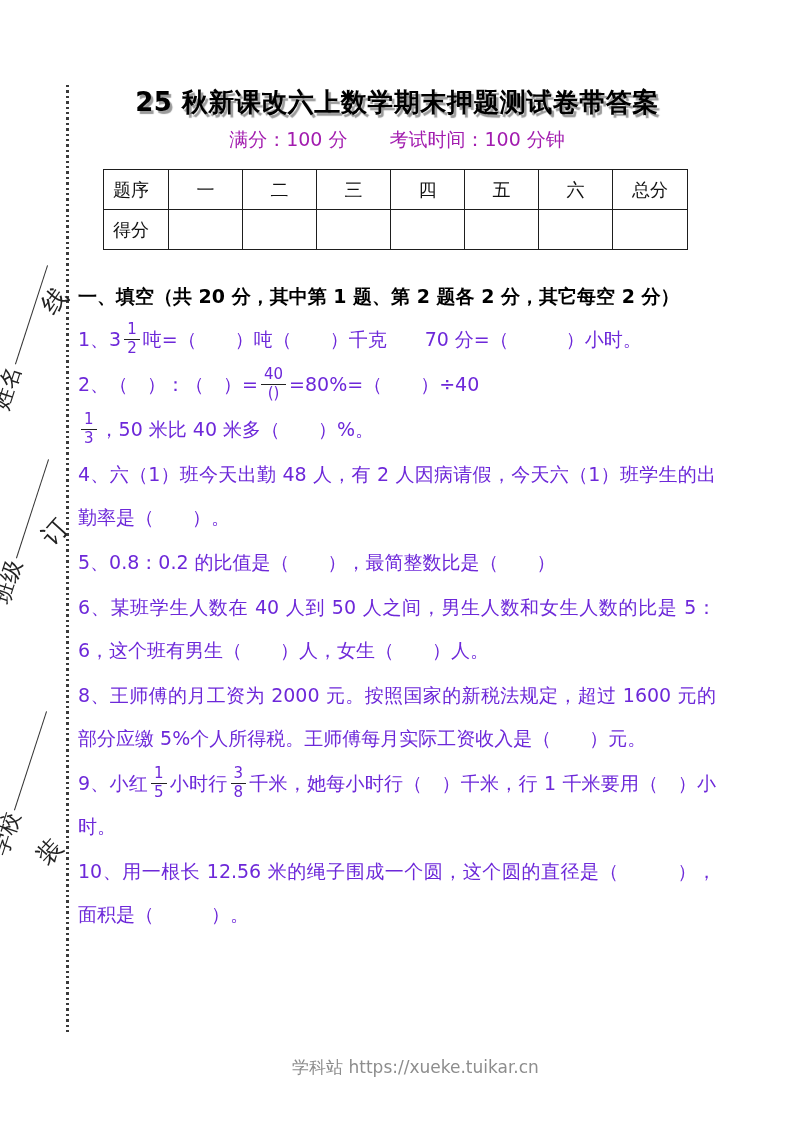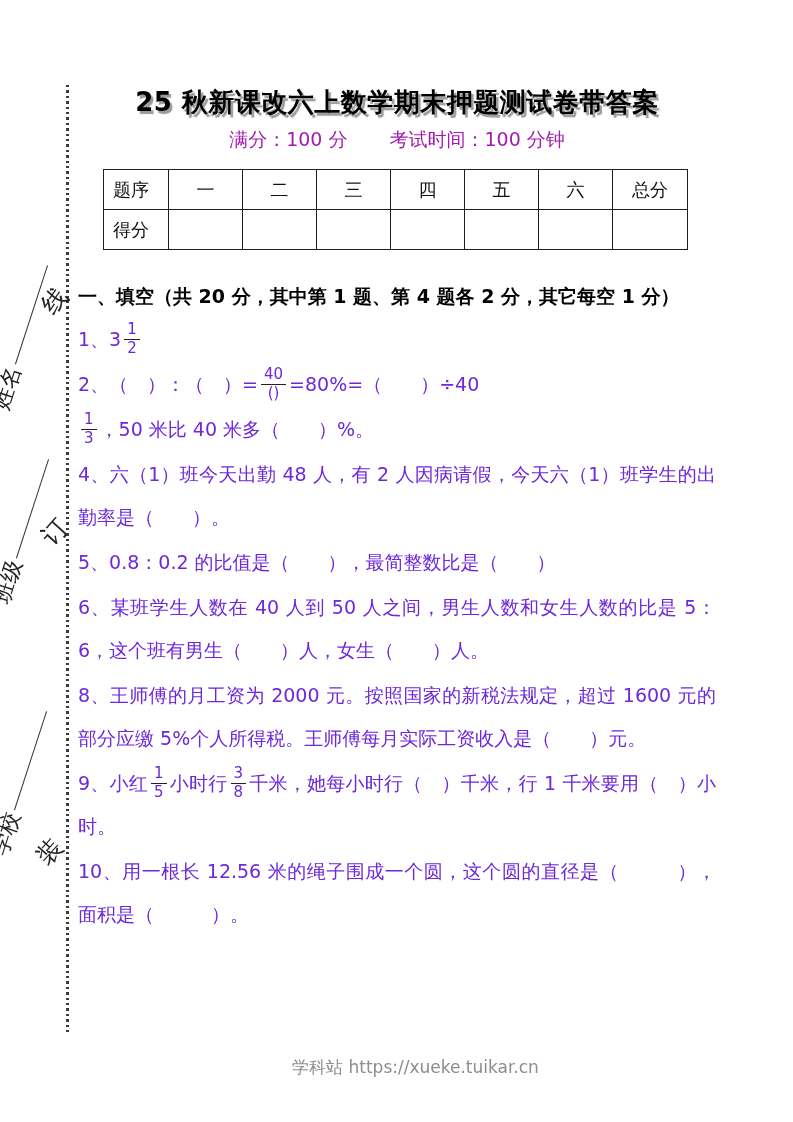--- a/index.html
+++ b/index.html
@@ -184,28 +184,28 @@
         <td></td>
         <td></td>
         <td></td>
         <td></td>
         <td></td>
         <td></td>
       </tr>
     </tbody>
       </table>
 
-    <div class="section-heading">一、填空（共 20 分，其中第 1 题、第 4 题各 2 分，其它每空 1 分）</div>
+    <div class="section-heading">一、填空（共 20 分，其中第 1 题、第 2 题各 2 分，其它每空 2 分）</div>
 
     <div class="questions">
 
       <div class="q"><span>1、3</span><span class="frac">
             <span class="num">1</span>
             <span class="den">2</span>
-          </span></div>
+          </span><span>吨=（　　）吨（　　）千克　　70 分=（　　　）小时。</span></div>
 
       <div class="q"><span>2、（　）：（　）=</span><span class="frac">
             <span class="num">40</span>
             <span class="den">()</span>
           </span><span>=80%=（　　）÷40</span></div>
 
       <div class="q"><span class="frac">
             <span class="num">1</span>
             <span class="den">3</span>
           </span><span>，50 米比 40 米多（　　）%。</span></div>

